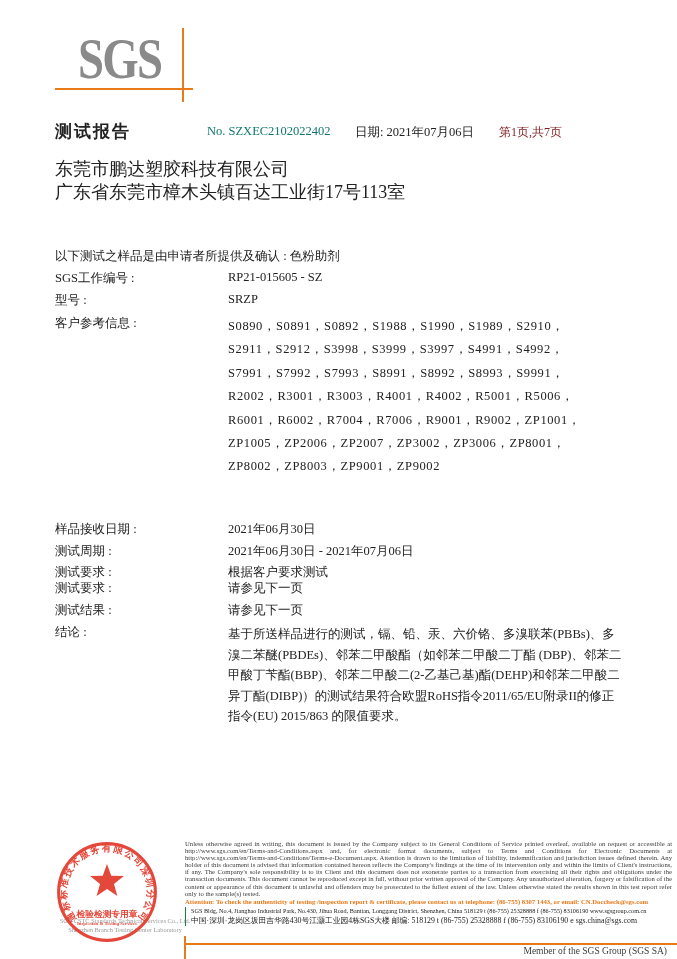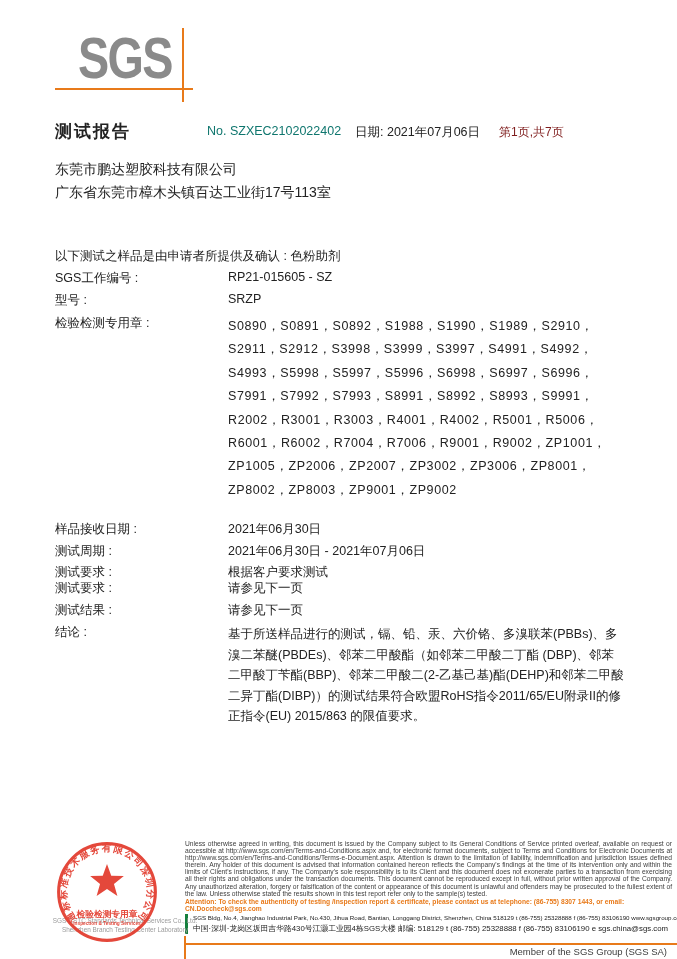--- a/index.html
+++ b/index.html
@@ -1,47 +1,47 @@
 <!DOCTYPE html>
 <html><head>
 <meta charset="utf-8">
 <style>
   html,body{margin:0;padding:0;background:#ffffff;}
   .page{
     position:relative;width:677px;height:959px;background:#ffffff;overflow:hidden;
-    font-family:Liberation Sans, sans-serif;color:#2d2d2d;
+    font-family:Liberation Serif, serif;color:#2d2d2d;
   }
   
   .logo-text{
     position:absolute;left:78px;top:30px;font-size:57px;font-weight:bold;
     color:#8a8a8a;letter-spacing:-2px;transform:scaleX(.82);transform-origin:left top;line-height:1;
   }
   .logo-hline{position:absolute;left:55px;top:88px;width:138px;height:2px;background:#e87a1a;}
   .logo-vline{position:absolute;left:182px;top:28px;width:2px;height:74px;background:#e87a1a;}
   .title-row{position:absolute;left:0;top:120px;width:582px;height:24px;}
   .doc-title{position:absolute;left:55px;top:0;font-size:17px;font-weight:bold;letter-spacing:2px;color:#222;}
   .doc-no{position:absolute;left:207px;top:4px;font-size:12.5px;color:#0f766e;}
   .doc-date{position:absolute;left:355px;top:4px;font-size:12.5px;color:#222;}
   .doc-pages{position:absolute;left:467px;top:4px;font-size:12px;color:#7f1d1d;margin-left:32px;}
-  .applicant{position:absolute;left:55px;top:158px;font-size:14px;line-height:22.5px;color:#222;}
+  .applicant{position:absolute;left:55px;top:158px;font-size:18px;line-height:22.5px;color:#222;}
   
   .intro{position:absolute;left:55px;top:248px;font-size:12.5px;color:#222;}
   .row{position:absolute;left:55px;right:50px;display:flex;font-size:12.5px;color:#222;}
   .row .lbl{flex:0 0 173px;}
   .row .val{flex:1;}
   .codes div{line-height:23.4px;letter-spacing:.6px;}
   .row-job{top:270px}.row-model{top:292px}.row-cref{top:315px}
   .row-recv{top:521px}.row-period{top:543px}.row-req{top:564px}
   .row-method{top:580px}.row-result{top:602px}.row-concl{top:624px}
   .row-concl .val{line-height:20.6px;max-width:397px;}
   
   .footer-col{position:absolute;left:185px;width:487px;top:840px;}
   .legal{font-size:6.7px;line-height:7.1px;color:#3d3d3d;text-align:justify;margin:0;}
   .attention{font-size:6.7px;line-height:7.2px;color:#e87a1a;font-weight:bold;margin:1px 0 0 0;}
-  .addr{border-left:3px solid #15803d;padding-left:5px;margin-top:2px;}
+  .addr{border-left:1px solid #15803d;padding-left:5px;margin-top:2px;}
   .addr-en{font-size:6.2px;color:#222;line-height:8.5px;white-space:nowrap;}
   .addr-cn{font-size:7.8px;color:#222;line-height:11px;white-space:nowrap;}
   .footer-rule{position:absolute;left:185px;top:943px;width:492px;height:2px;background:#e87a1a;}
   .footer-vmark{position:absolute;left:184px;top:936px;width:2px;height:23px;background:#e87a1a;}
   .member{position:absolute;right:10px;top:946px;font-size:9.5px;color:#3c3c3c;padding-left:12px;}
   .seal-sub{position:absolute;left:35px;top:916px;width:180px;text-align:center;
     font-size:6.4px;line-height:9px;color:#9b9b9b;z-index:1;}
   .seal{position:absolute;left:55px;top:840px;width:104px;height:104px;z-index:2;opacity:.92;}
 </style>
 </head>
@@ -69,25 +69,24 @@
 
   <div class="row row-job">
     <span class="lbl">SGS工作编号 :</span>
     <span class="val">RP21-015605 - SZ</span>
   </div>
   <div class="row row-model">
     <span class="lbl">型号 :</span>
     <span class="val">SRZP</span>
   </div>
   <div class="row row-cref">
-    <span class="lbl">检验检测专用章 :</span>
+    <span class="lbl">客户参考信息 :</span>
     <div class="val codes">
       <div>S0890，S0891，S0892，S1988，S1990，S1989，S2910，</div>
       <div>S2911，S2912，S3998，S3999，S3997，S4991，S4992，</div>
-      <div>S4993，S5998，S5997，S5996，S6998，S6997，S6996，</div>
       <div>S7991，S7992，S7993，S8991，S8992，S8993，S9991，</div>
       <div>R2002，R3001，R3003，R4001，R4002，R5001，R5006，</div>
       <div>R6001，R6002，R7004，R7006，R9001，R9002，ZP1001，</div>
       <div>ZP1005，ZP2006，ZP2007，ZP3002，ZP3006，ZP8001，</div>
       <div>ZP8002，ZP8003，ZP9001，ZP9002</div>
     </div>
   </div>
   <div class="row row-recv">
     <span class="lbl">样品接收日期 :</span>
     <span class="val">2021年06月30日</span>

